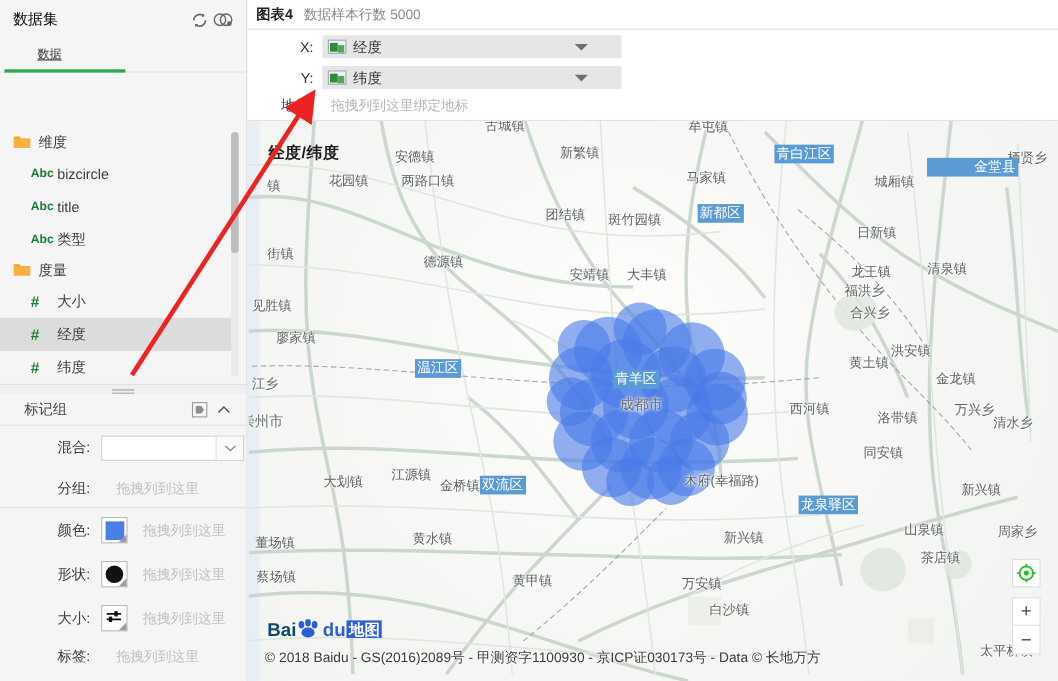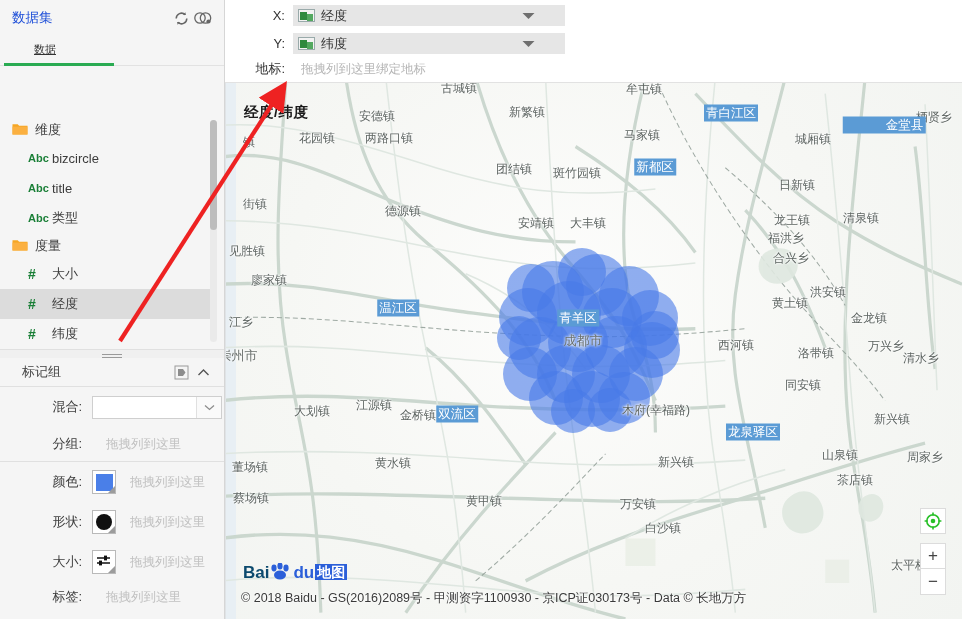--- a/index.html
+++ b/index.html
@@ -8,21 +8,21 @@
     font-family:"Liberation Sans","DejaVu Sans",sans-serif;
     font-size:13px;color:#333;background:#fff;
     -webkit-font-smoothing:antialiased;
   }
   #app{position:relative;width:962px;height:619px;display:flex;}
 
   
   #left{width:225px;height:619px;background:#f5f5f5;position:relative;
         border-right:1px solid #d6d6d6;box-sizing:border-box;flex:0 0 225px;}
   .lp-head{display:flex;align-items:center;height:28px;padding:4px 10px 0 12px;}
-  .lp-title{font-size:13.5px;color:#1d4ed8;flex:1;}
+  .lp-title{font-size:13.5px;color:#000000;flex:1;}
   .icon-btn{width:22px;height:22px;display:flex;align-items:center;justify-content:center;cursor:pointer;}
   .ds-row{display:flex;align-items:center;padding:3px 8px 0 10px;}
   .ds-select{flex:1;display:flex;height:25px;border:1px solid #cfcfcf;background:#fff;box-sizing:border-box;}
   .ds-value{flex:1;line-height:23px;padding:0 4px 0 5px;font-size:12.5px;color:#333;
             white-space:nowrap;overflow:hidden;}
   .ds-caret{width:24px;border-left:1px solid #dcdcdc;display:flex;align-items:center;justify-content:center;background:#fafafa;}
   .ds-edit{width:26px;height:25px;display:flex;align-items:center;justify-content:center;margin-left:6px;cursor:pointer;}
 
   .tabs{margin-top:9px;position:relative;height:25px;}
   .tab{display:inline-block;font-size:11px;color:#333;padding:0 6px 5px 6px;margin-left:28px;text-decoration:underline;}
@@ -284,20 +284,24 @@
         <div class="mlabel">标签:</div>
         <div class="mfield">
           <span class="drop-ph">拖拽列到这里</span>
         </div>
       </div>
     </div>
   </div>
 
   <div id="main">
 
+    <div class="chart-head">
+      <span class="chart-name">图表4</span>
+      <span class="chart-sub">数据样本行数 5000</span>
+    </div>
 
     <div class="shelf">
       <span class="shelf-label">X:</span>
       <div class="pill">
         <span class="pill-ic"></span>
         <span class="pill-txt">经度</span>
         <span class="pill-caret">
           <svg width="13" height="8" viewBox="0 0 13 8">
               <path d="M0.5 1h12l-6 6z" fill="#6f6f6f"></path>
             </svg>

